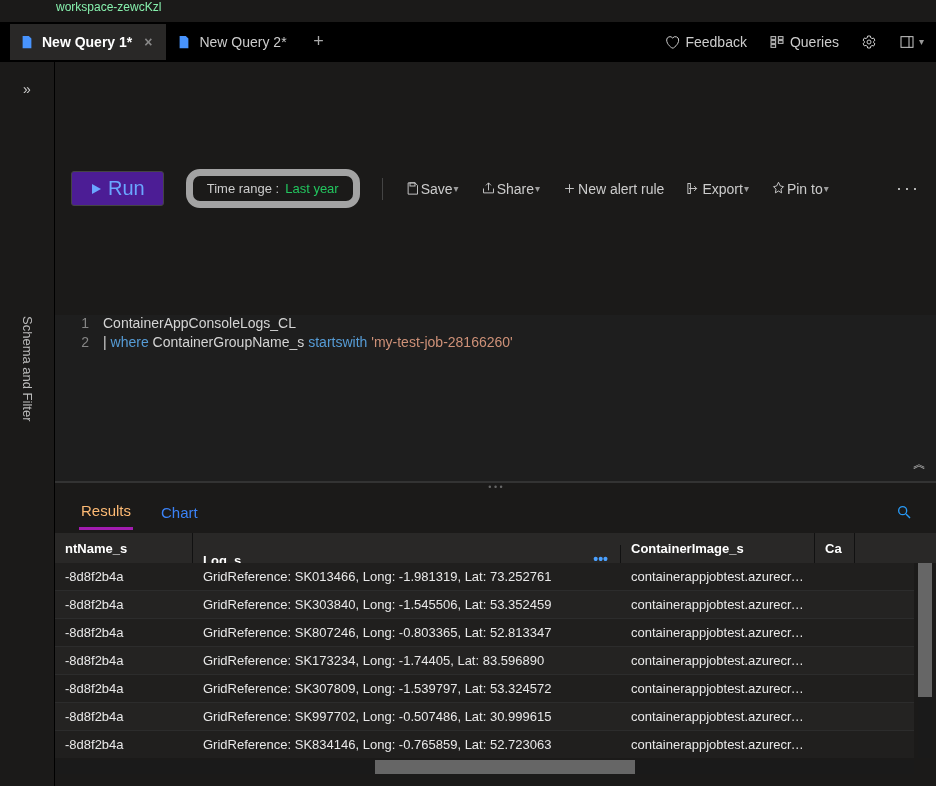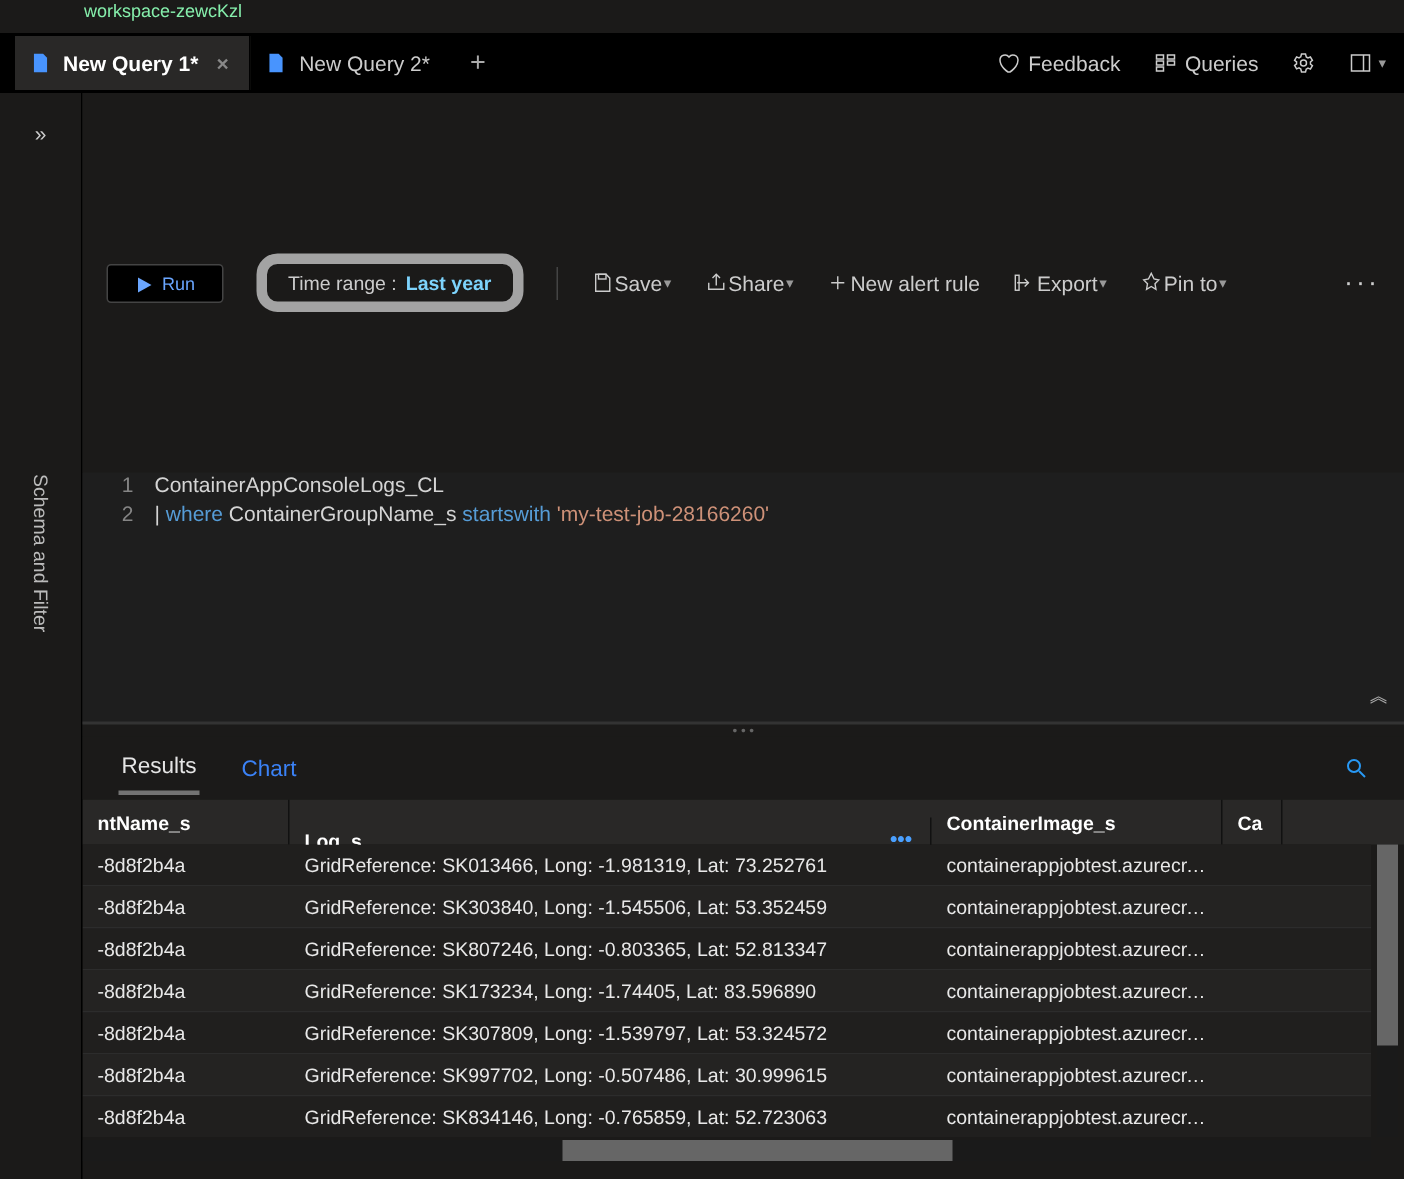--- a/index.html
+++ b/index.html
@@ -16,24 +16,24 @@
   .close-x { color:#888; font-size:14px; margin-left:4px;}
   .plus-tab { width:34px; text-align:center; color:#aaa; font-size:18px; cursor:pointer;}
   .tabs-right { margin-left:auto; display:flex; align-items:center; gap:22px; padding-right:12px; }
   .feedback { display:flex; align-items:center; gap:5px; color:#ccc; font-size:14px; }
   .heart-icon { width:16px;height:16px;stroke:#ccc;fill:none;stroke-width:1.5;}
   .queries-icon { width:16px;height:16px;stroke:#ccc;fill:none;stroke-width:1.5;}
   .settings-icon, .panel-icon { width:16px;height:16px;stroke:#ccc;fill:none;stroke-width:1.5;}
   .chev-dn{font-size:10px;color:#999;}
   .dbl-chev { color:#ccc; font-size:14px; cursor:pointer;}
   .toolbar { flex:1; display:flex; align-items:center; height:54px; padding:0 16px; gap:22px; background:#1b1a19;}
-  .run-btn { display:flex; align-items:flex-end; gap:6px; background:#000000; color:#6aa6ff; border:1px solid #444; border-radius:3px; padding:5px 18px; font-size:12px; cursor:pointer;}
+  .run-btn { display:flex; align-items:center; gap:6px; background:#4c1d95; color:#6aa6ff; border:1px solid #444; border-radius:3px; padding:5px 18px; font-size:20px; cursor:pointer;}
   .play-icon{width:12px;height:12px;fill:#6aa6ff;}
   .time-range{ display:flex; align-items:center; gap:6px; border:7px solid #a3a3a3; border-radius:14px; padding:5px 14px; font-size:13px; color:#ccc;}
-  .time-range .val{color:#7dd3fc; font-weight:700;}
+  .time-range .val{color:#22c55e; font-weight:400;}
   .sep{ width:1px; height:22px; background:#444;}
   .tbtn{ display:flex; align-items:center; gap:1px; color:#ccc; font-size:14px; cursor:pointer;}
   .tbtn svg{width:15px;height:15px;stroke:#ccc;fill:none;stroke-width:1.5;}
   .dots{ margin-left:auto; color:#ccc; font-size:18px; letter-spacing:2px;}
 
   
   .main { display:flex; height:calc(786px - 22px - 40px); }
   .side-strip { width:55px; border-right:1px solid #000; background:#1b1a19;}
   .side-label { writing-mode:vertical-rl; color:#bbb; font-size:13px; margin:200px auto 0; }
 
@@ -45,21 +45,21 @@
   .code{ white-space:pre; color:#d4d4d4;}
   .kw{color:#569cd6;}
   .str{color:#ce9178;}
   .editor-collapse{ position:absolute; right:10px; bottom:8px; color:#aaa; font-size:13px;}
 
   .splitter{height:8px; background:#1b1a19; text-align:center; color:#666; font-size:9px; line-height:8px;}
 
   
   .resultbar{ display:flex; align-items:center; height:42px; padding:0 24px; background:#1b1a19;}
   .rtab{ font-size:15px; color:#3b82f6; margin-right:26px; padding:8px 2px; cursor:pointer;}
-  .rtab.active{ color:#e5e5e5; border-bottom:3px solid #737373;}
+  .rtab.active{ color:#fdba74; border-bottom:3px solid #a21caf;}
   .resultbar .search-icn{ margin-left:auto; width:16px;height:16px;stroke:#2899f5;fill:none;stroke-width:2;}
 
   .table-wrap{ position:relative; flex:1; overflow:hidden;}
   .theaders{ display:flex; height:30px; align-items:center; background:#292827; color:#fff; font-size:13px; font-weight:600;}
   .th{ padding:0 10px; border-right:1px solid #111; display:flex; align-items:center; height:100%;}
   .th1{width:138px;} .th2{width:428px; position:relative;margin-top:24px;} .th3{width:194px;} .th4{width:40px;}
   .th2 .menu-dots{ position:absolute; right:12px; top:6px; color:#4aa0ff; font-size:14px;}
   
   .tbody{ position:absolute; top:30px; bottom:28px; left:0; right:22px; overflow:hidden;}
   .trow{ display:flex; height:28px; align-items:center; font-size:13px; color:#e8e8e8; border-bottom:1px solid #2c2c2c; background:#201f1e;}

